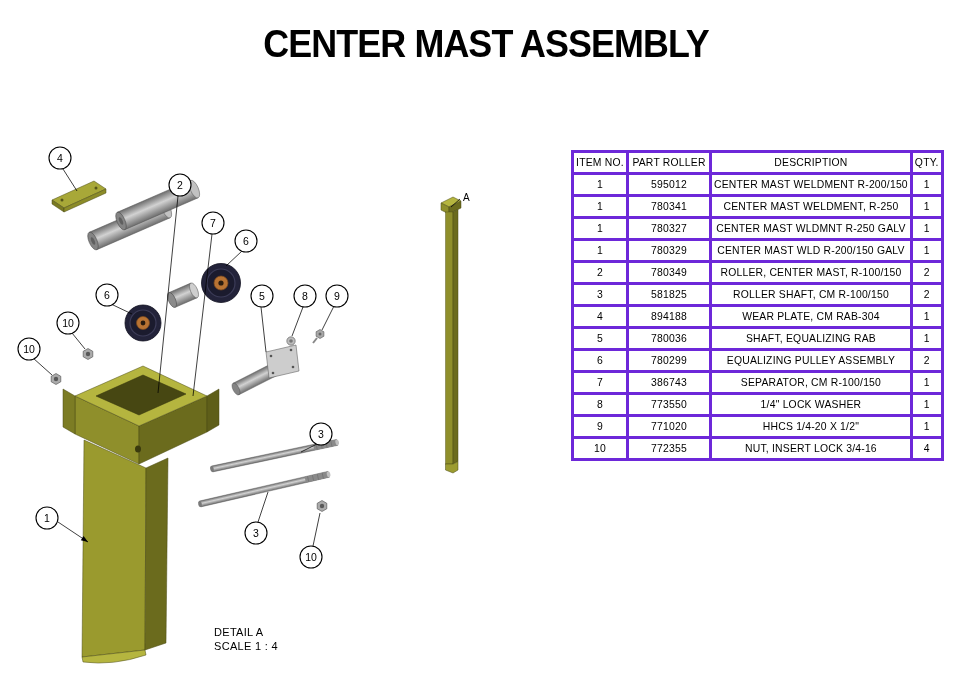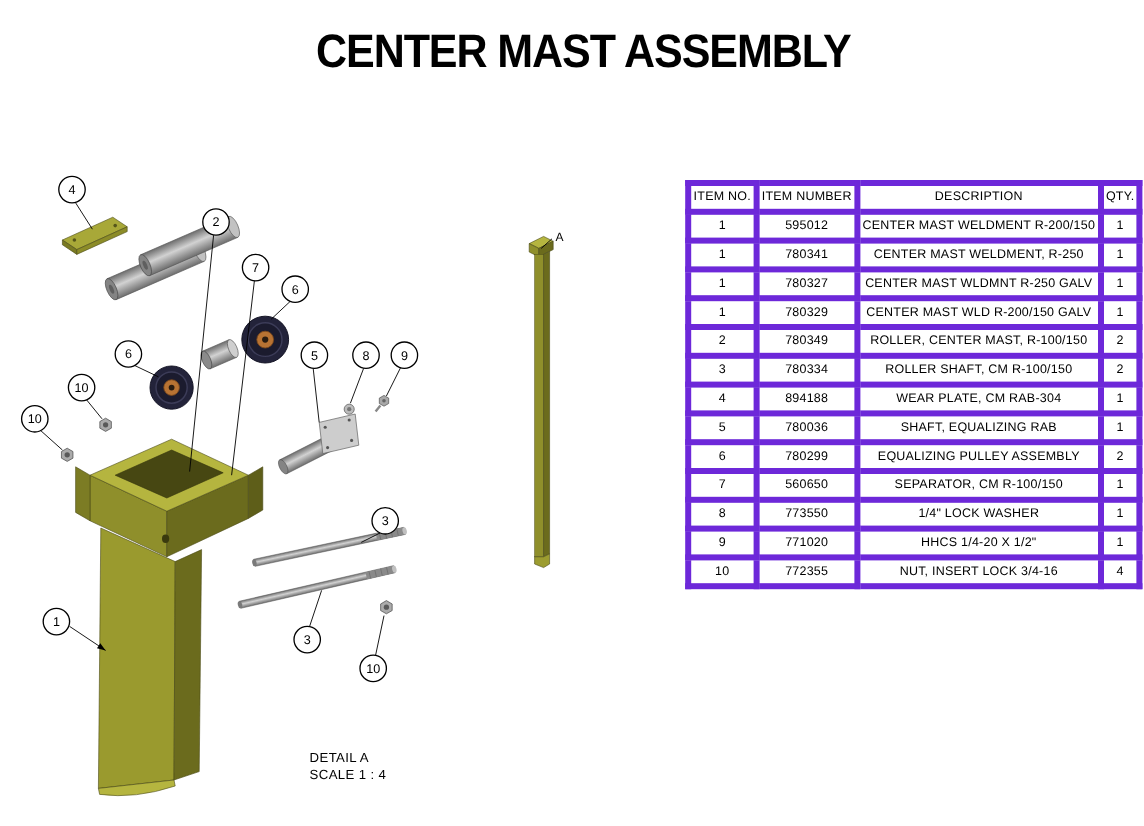--- a/index.html
+++ b/index.html
@@ -4,24 +4,24 @@
 <style>
   html,body{margin:0;padding:0;background:#fff;}
   body{width:953px;height:688px;position:relative;overflow:hidden;
        font-family:"Liberation Sans",sans-serif;color:#000;}
   .sheet{position:absolute;inset:0;}
   .title{position:absolute;top:12px;left:0;width:100%;text-align:center;margin:10px;
          font-size:39px;font-weight:bold;letter-spacing:-1px;}
   .title span{display:inline-block;transform:scaleX(0.92);transform-origin:center;}
   .drawing{position:absolute;left:0;top:100px;}
   .detail-caption{position:absolute;left:214px;top:626px;font-size:11px;
-                  letter-spacing:.3px;line-height:1.25;margin-left:44px;}
+                  letter-spacing:.3px;line-height:1.25;}
   .parts-table{position:absolute;left:571px;top:150px;border-collapse:collapse;
                table-layout:fixed;}
-  .parts-table th,.parts-table td{border:5px solid #6d28d9;font-size:10.4px;
+  .parts-table th,.parts-table td{border:3px solid #6d28d9;font-size:10.4px;
       font-weight:normal;text-align:center;height:19px;padding:0 2px;
       letter-spacing:.2px;white-space:nowrap;overflow:hidden;}
   .balloon-circle{fill:#fff;stroke:#000;stroke-width:1.1;}
   .balloon-num{font-size:10.5px;text-anchor:middle;}
   .leader{stroke:#000;stroke-width:.75;}
   .olive{stroke:#4a4a15;stroke-width:.5;stroke-linejoin:round;}
 </style>
 </head>
 <body>
 
@@ -247,21 +247,21 @@
   <table class="parts-table">
     <colgroup>
         <col style="width:55px">
         <col style="width:83px">
         <col style="width:194px">
         <col style="width:28px">
       </colgroup>
     <tbody>
         <tr>
       <th>ITEM NO.</th>
-      <th>ITEM NUMBER</th>
+      <th>PART ROLLER</th>
       <th>DESCRIPTION</th>
       <th>QTY.</th>
     </tr>
     <tr>
           <td>1</td>
           <td>595012</td>
           <td>CENTER MAST WELDMENT R-200/150</td>
           <td>1</td>
         </tr>
     <tr>
@@ -283,21 +283,21 @@
           <td>1</td>
         </tr>
     <tr>
           <td>2</td>
           <td>780349</td>
           <td>ROLLER, CENTER MAST, R-100/150</td>
           <td>2</td>
         </tr>
     <tr>
           <td>3</td>
-          <td>780334</td>
+          <td>581825</td>
           <td>ROLLER SHAFT, CM R-100/150</td>
           <td>2</td>
         </tr>
     <tr>
           <td>4</td>
           <td>894188</td>
           <td>WEAR PLATE, CM RAB-304</td>
           <td>1</td>
         </tr>
     <tr>
@@ -307,21 +307,21 @@
           <td>1</td>
         </tr>
     <tr>
           <td>6</td>
           <td>780299</td>
           <td>EQUALIZING PULLEY ASSEMBLY</td>
           <td>2</td>
         </tr>
     <tr>
           <td>7</td>
-          <td>560650</td>
+          <td>386743</td>
           <td>SEPARATOR, CM R-100/150</td>
           <td>1</td>
         </tr>
     <tr>
           <td>8</td>
           <td>773550</td>
           <td>1/4" LOCK WASHER</td>
           <td>1</td>
         </tr>
     <tr>

